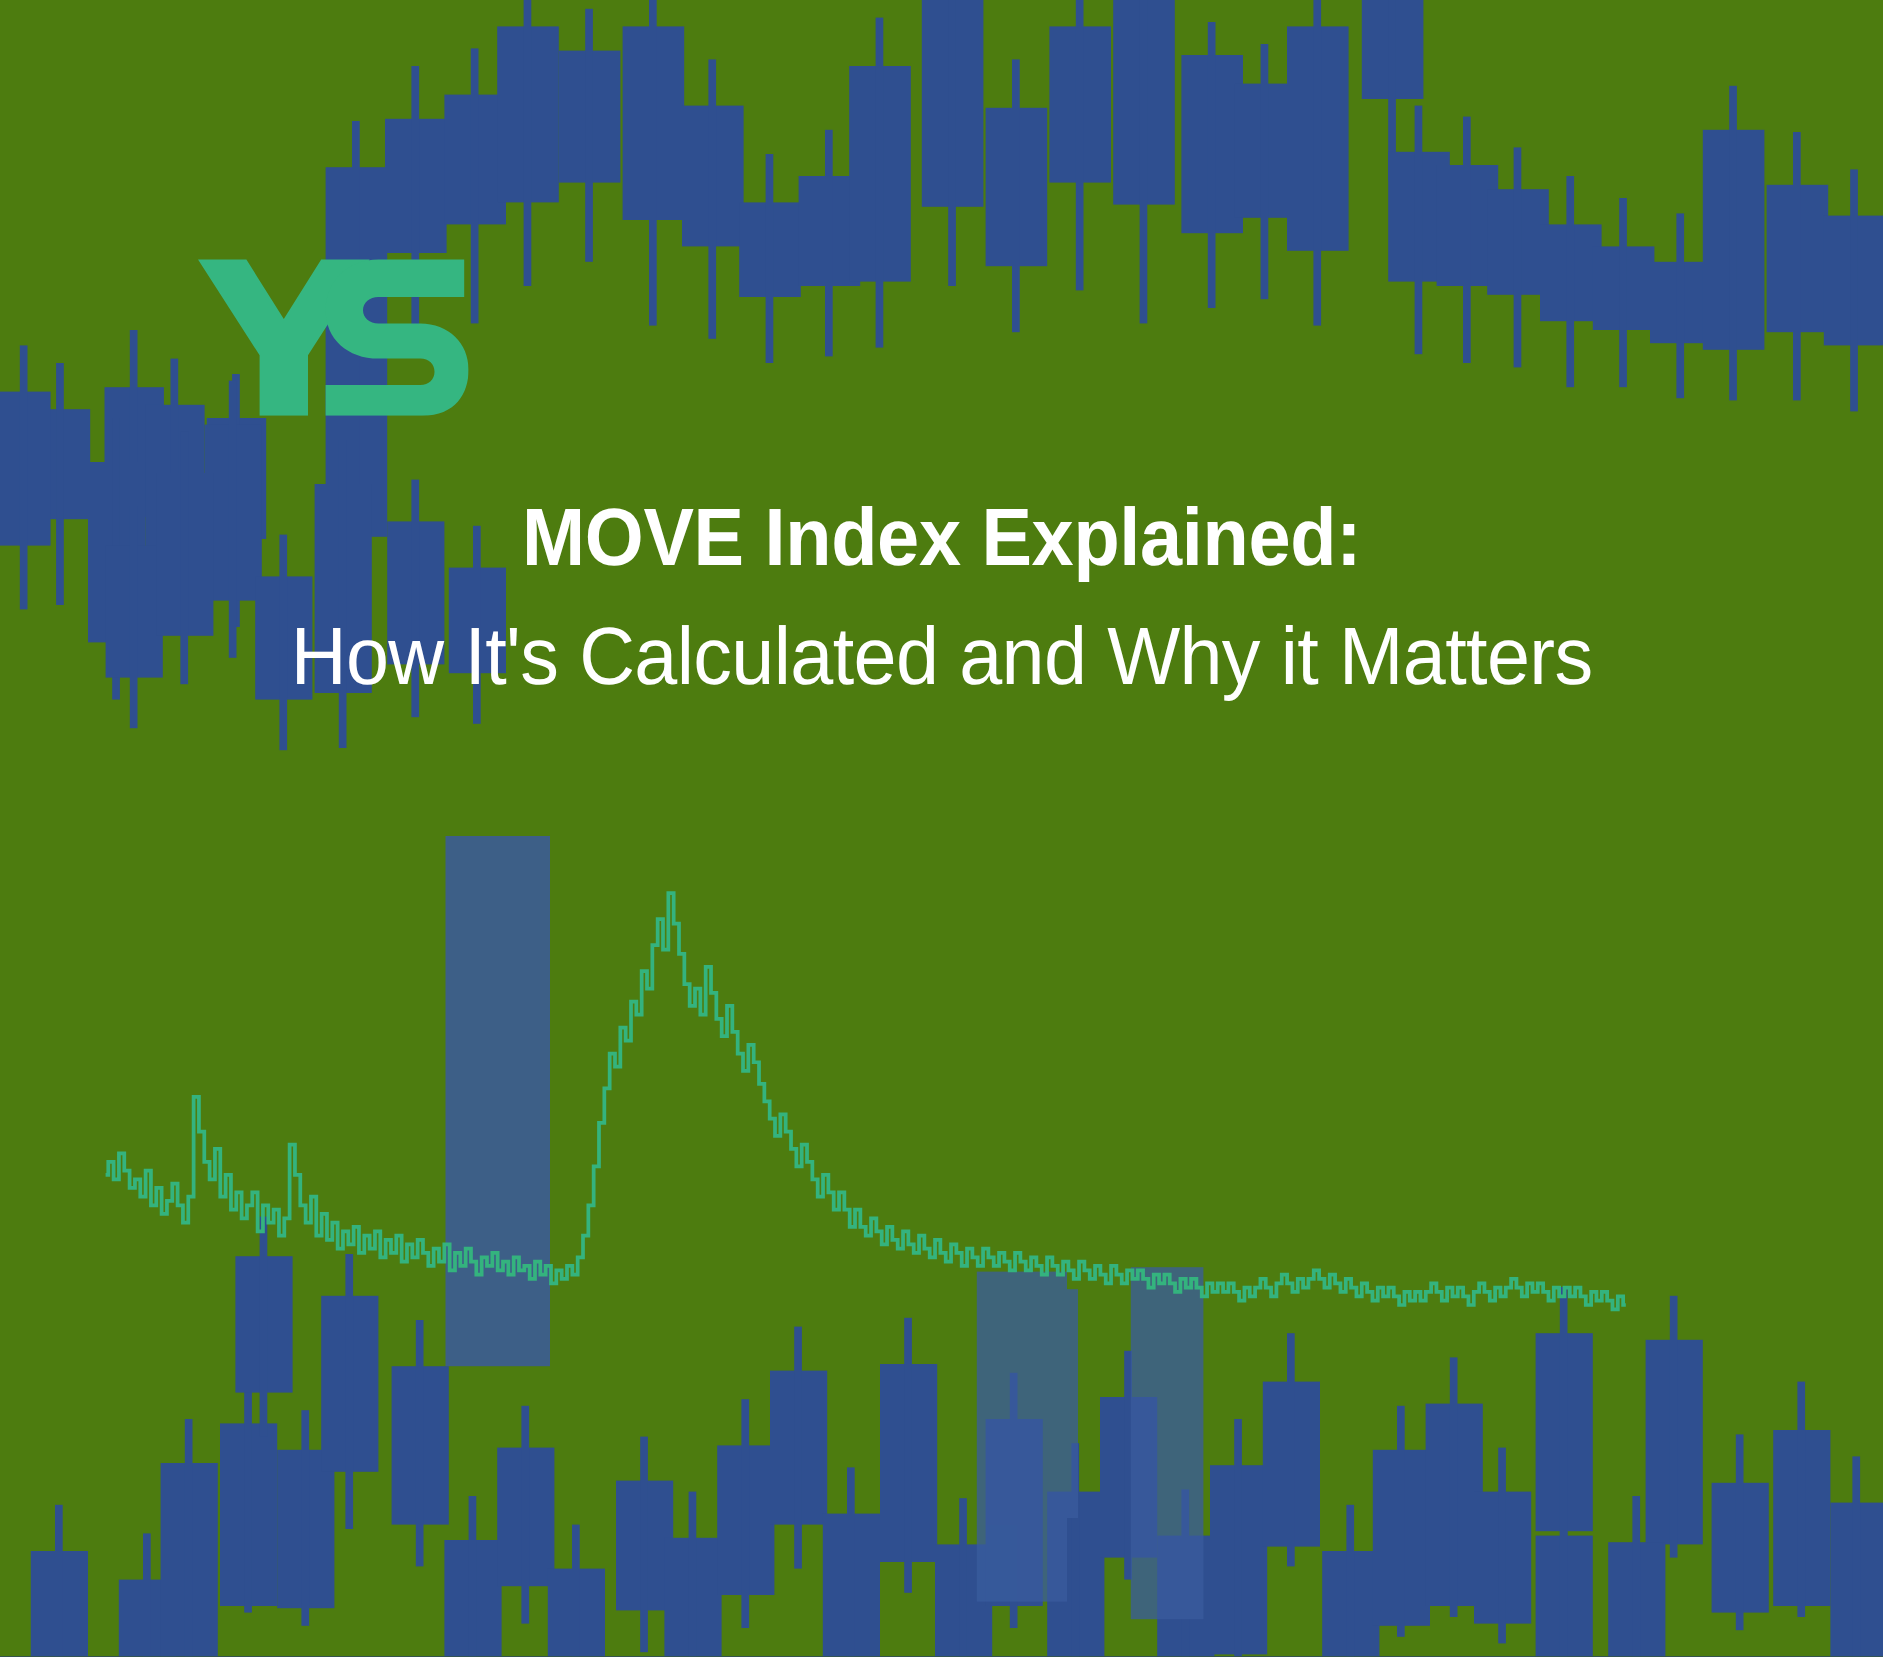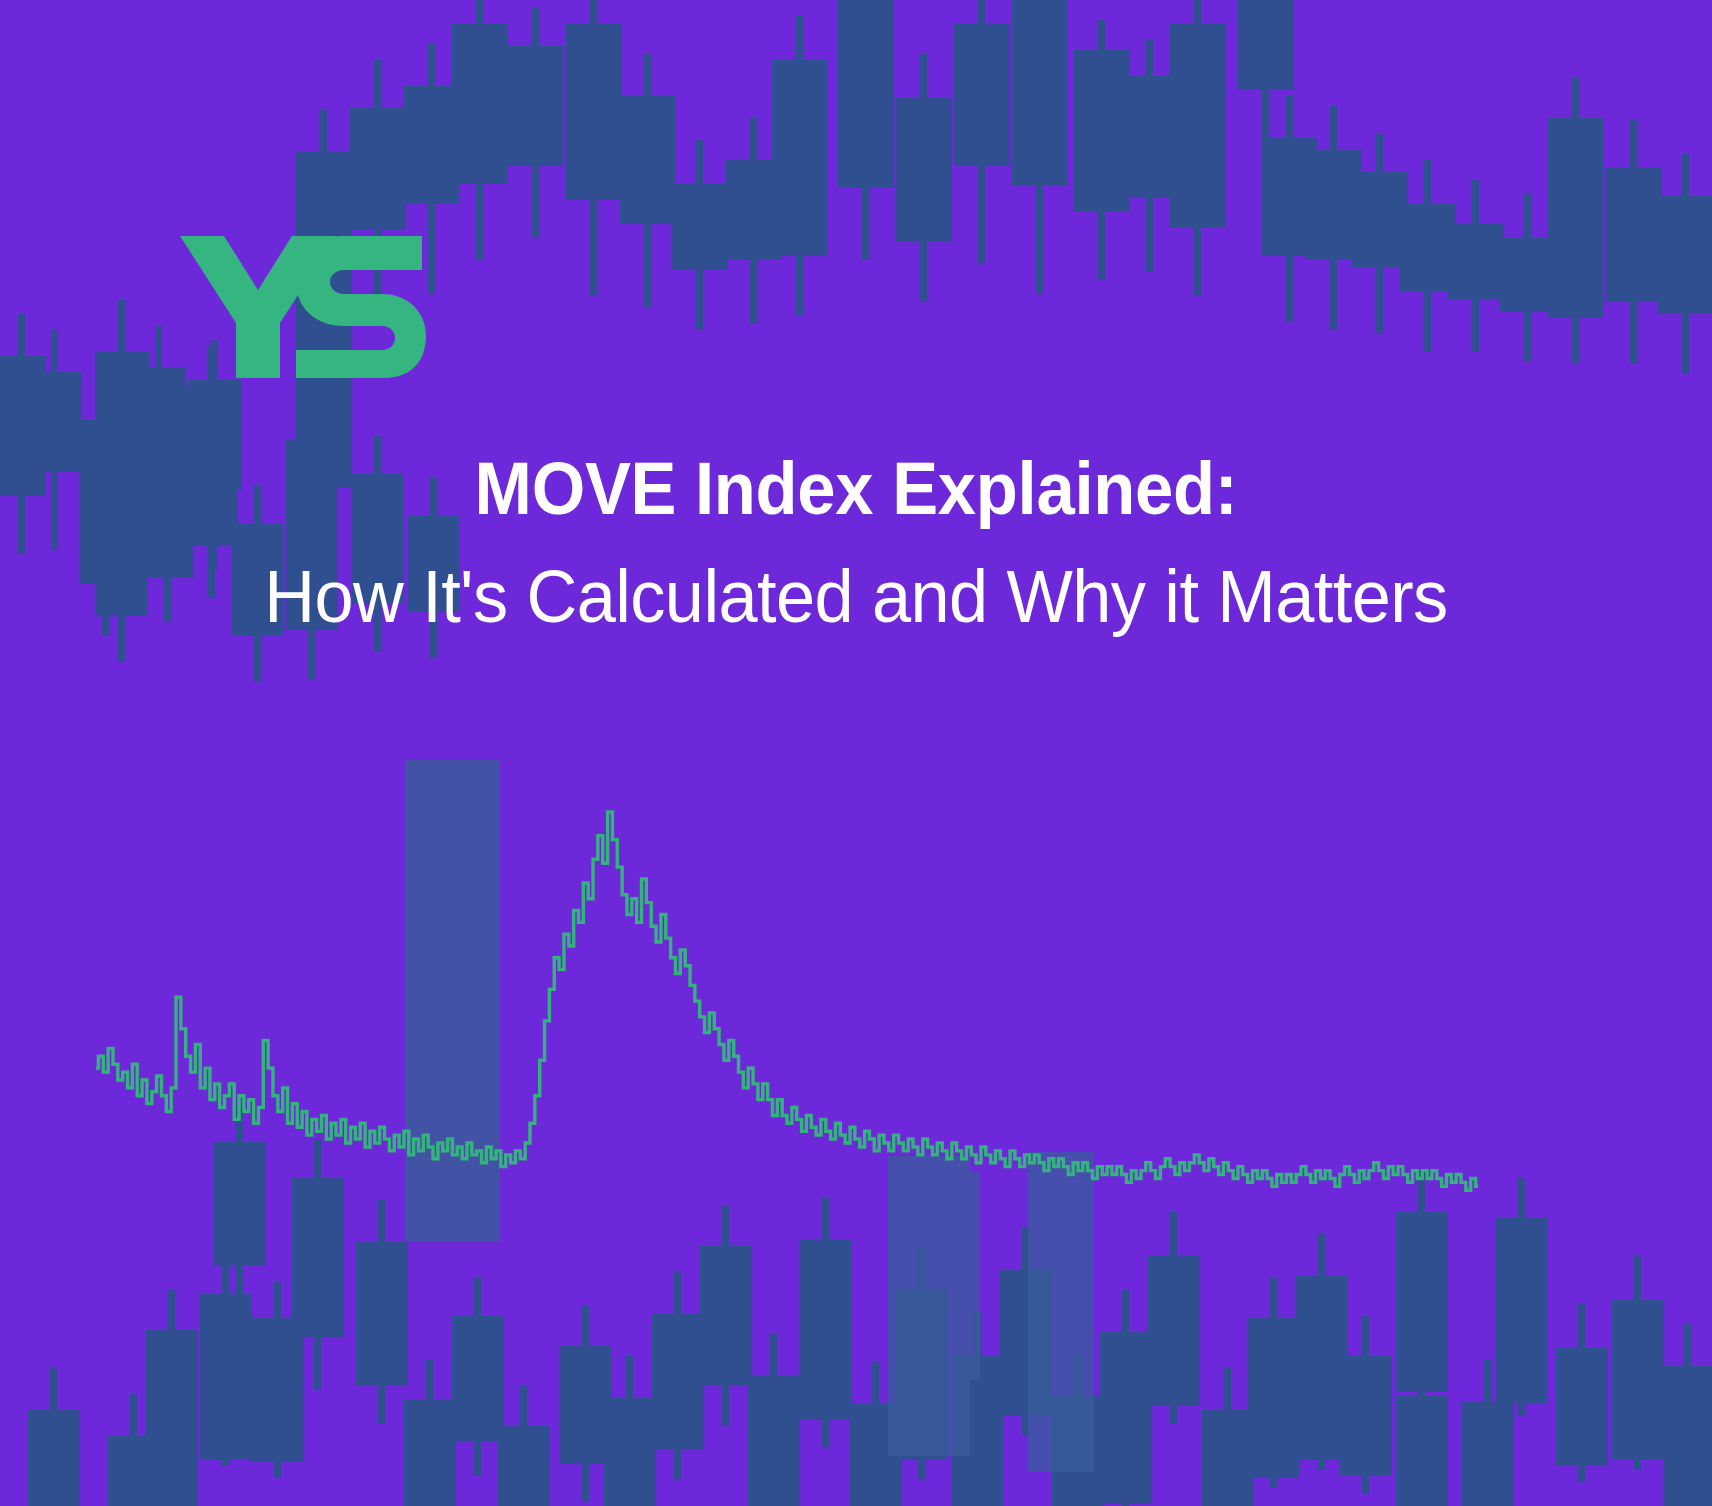--- a/index.html
+++ b/index.html
@@ -4,21 +4,21 @@
 <style>
   html, body {
     margin: 0;
     padding: 0;
     background: #253e79;
   }
   #stage {
     position: relative;
     width: 1712px;
     height: 1506px;
-    background: #6d28d9;
+    background: #4d7c0f;
     overflow: hidden;
     font-family: "Liberation Sans", sans-serif;
   }
   .layer {
     position: absolute;
     top: 0; left: 0;
     width: 1712px;
     height: 1506px;
   }
   #bg-candles { z-index: 1; }

